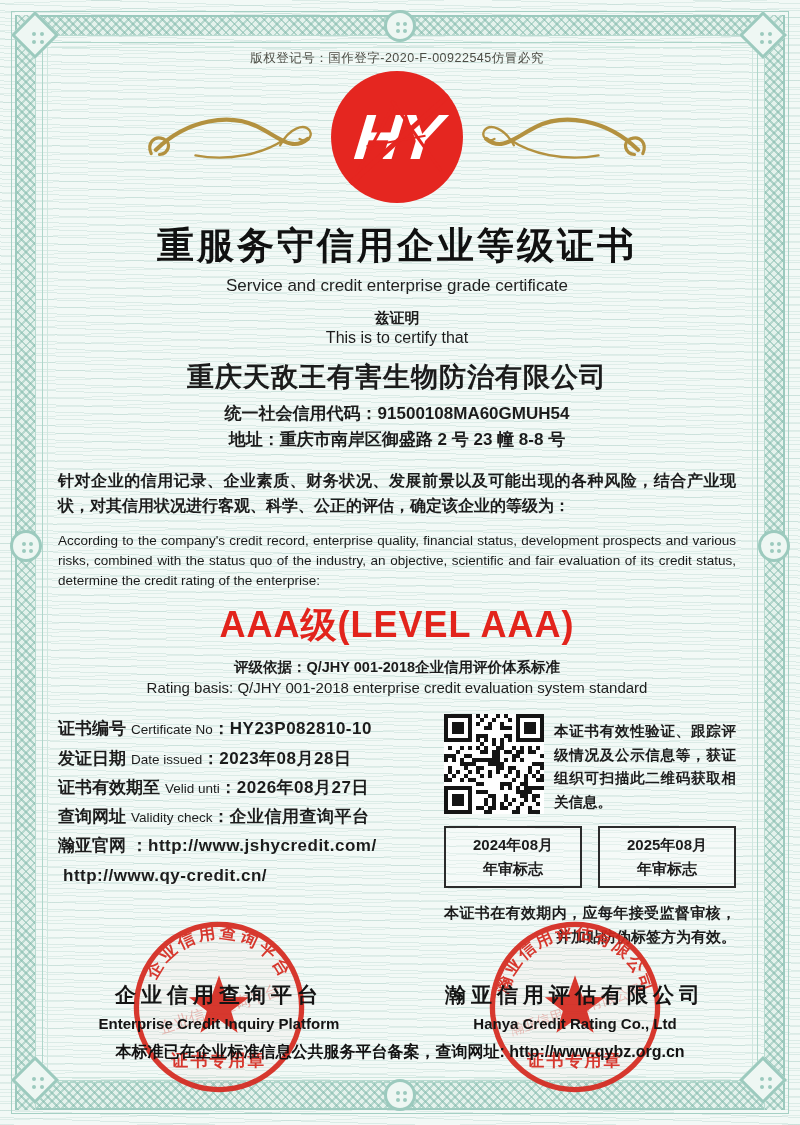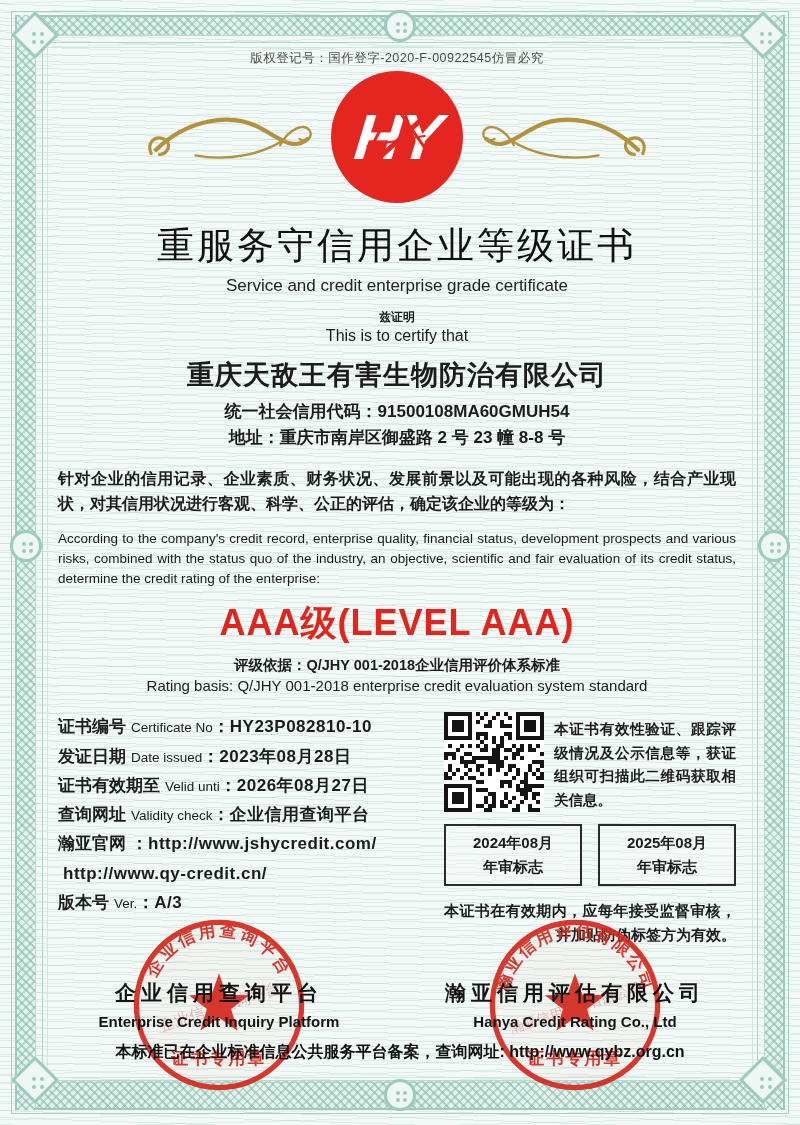--- a/index.html
+++ b/index.html
@@ -53,23 +53,23 @@
   .logo-circle { position:relative; width:132px; height:132px; border-radius:50%; background:#e52620;
       display:flex; align-items:center; justify-content:center; overflow:hidden; flex:0 0 auto; }
   .logo-text { font-size:64px; font-weight:bold; font-style:italic; color:#ffffff; letter-spacing:-2px;
       transform:skewX(-6deg); line-height:1; }
   .crack { position:absolute; background:#e52620; }
   .crack.c1 { width:3px; height:80px; left:44px; top:26px; transform:rotate(28deg); }
   .crack.c2 { width:3px; height:86px; left:84px; top:22px; transform:rotate(-35deg); }
   .crack.c3 { width:2px; height:60px; left:64px; top:40px; transform:rotate(80deg); }
   .crack.c4 { width:6px; height:150px; left:70px; top:-10px; transform:rotate(48deg); background:rgba(229,38,32,0.0); border-left:5px solid #e52620; }
 
-  .title { margin-top:18px; font-size:37px; font-weight:normal; letter-spacing:3px; color:#111; }
+  .title { margin-top:18px; font-size:37px; font-weight:bold; letter-spacing:3px; color:#111; }
   .subtitle { margin-top:5px; font-size:17px; color:#222; }
-  .certify-cn { margin-top:13px; font-size:12px; font-weight:bold;text-align:center; }
+  .certify-cn { margin-top:13px; font-size:15px; font-weight:bold;text-align:center; }
   .certify-en { margin-top:1px; font-size:16px; }
 
   .company { margin-top:12px; font-size:27px; font-weight:bold; letter-spacing:1px; }
   .code    { margin-top:7px; font-size:17px; font-weight:bold; }
   .address { margin-top:3px; font-size:17px; font-weight:bold; }
 
   .para-cn { margin-top:18px; text-align:justify; font-size:16px; font-weight:bold; line-height:1.55; }
   .para-en { margin-top:12px; text-align:justify; font-size:13.5px; line-height:1.5; color:#1a1a1a; }
 
   .rating { margin-top:10px; font-size:36px; font-weight:bold; color:#e2241c; letter-spacing:1px; }
@@ -189,21 +189,20 @@
     <div class="basis-en">Rating basis: Q/JHY 001-2018 enterprise credit evaluation system standard</div>
 
     <div class="info-section">
       <div class="details">
         <div class="detail-line"><span class="d-cn">证书编号</span><span class="d-en">Certificate No</span><span class="d-sep">：</span><span class="d-val">HY23P082810-10</span></div>
         <div class="detail-line"><span class="d-cn">发证日期</span><span class="d-en">Date issued</span><span class="d-sep">：</span><span class="d-val">2023年08月28日</span></div>
         <div class="detail-line"><span class="d-cn">证书有效期至</span><span class="d-en">Velid unti</span><span class="d-sep">：</span><span class="d-val">2026年08月27日</span></div>
         <div class="detail-line"><span class="d-cn">查询网址</span><span class="d-en">Validity check</span><span class="d-sep">：</span><span class="d-val">企业信用查询平台</span></div>
         <div class="detail-line"><span class="d-cn">瀚亚官网</span><span class="d-en"></span><span class="d-sep">：</span><span class="d-val">http://www.jshycredit.com/</span></div>
         <div class="detail-line"><span class="d-cn"></span><span class="d-en"></span><span class="d-sep"></span><span class="d-val">http://www.qy-credit.cn/</span></div>
-        <div class="detail-line"><span class="d-cn">版本号</span><span class="d-en">Ver.</span><span class="d-sep">：</span><span class="d-val">A/3</span></div>
       </div>
 
       <div class="right-col">
         <div class="qr-row">
           <svg class="qr" viewBox="0 0 100 100">
               <rect x="0" y="0" width="4" height="4" fill="#141414"></rect>
               <rect x="4" y="0" width="4" height="4" fill="#141414"></rect>
               <rect x="8" y="0" width="4" height="4" fill="#141414"></rect>
               <rect x="12" y="0" width="4" height="4" fill="#141414"></rect>
               <rect x="16" y="0" width="4" height="4" fill="#141414"></rect>

